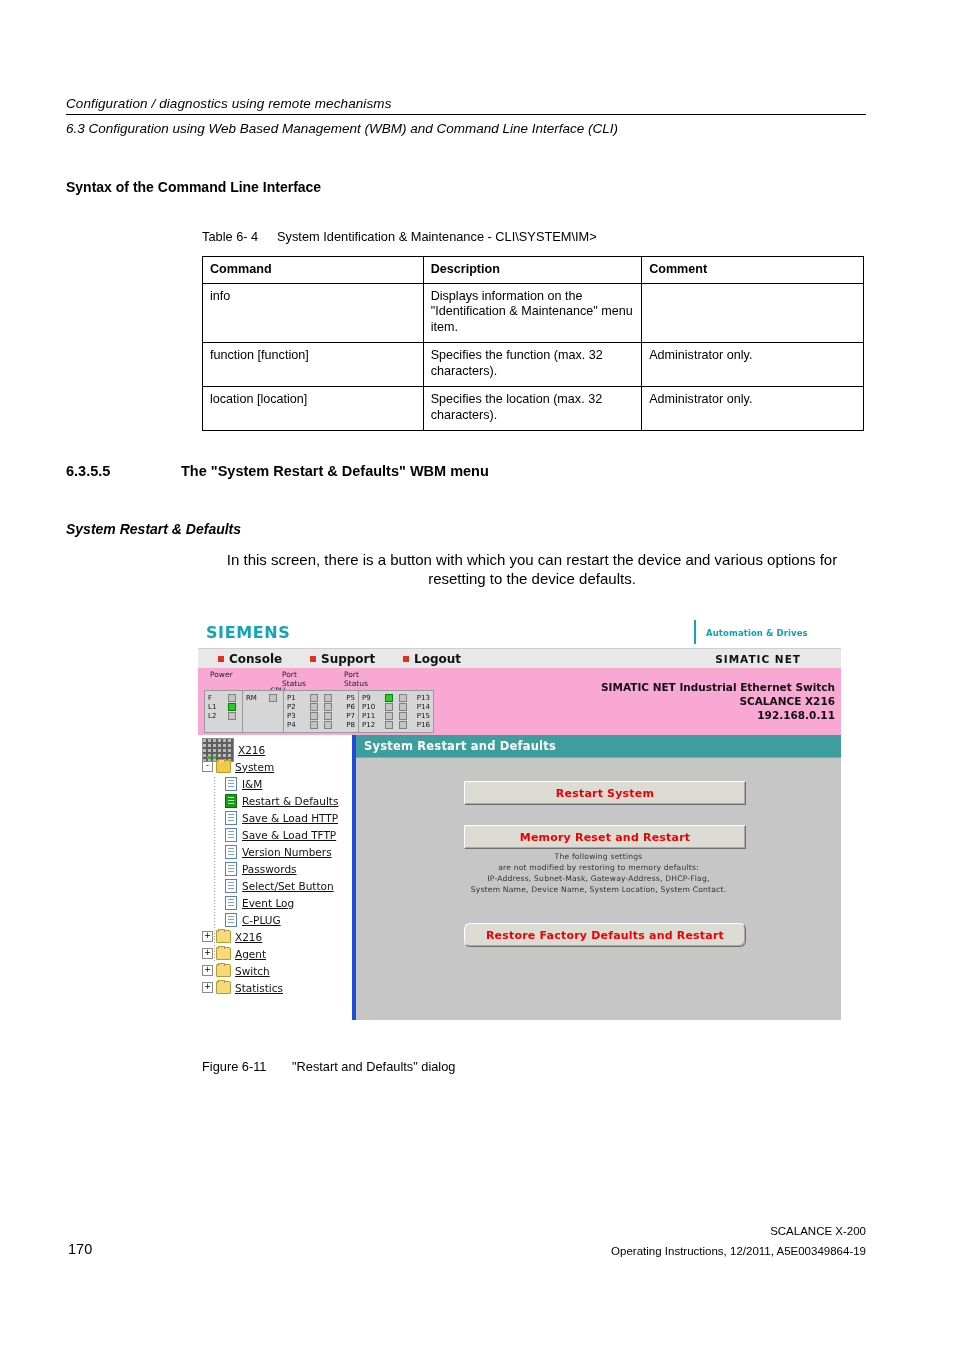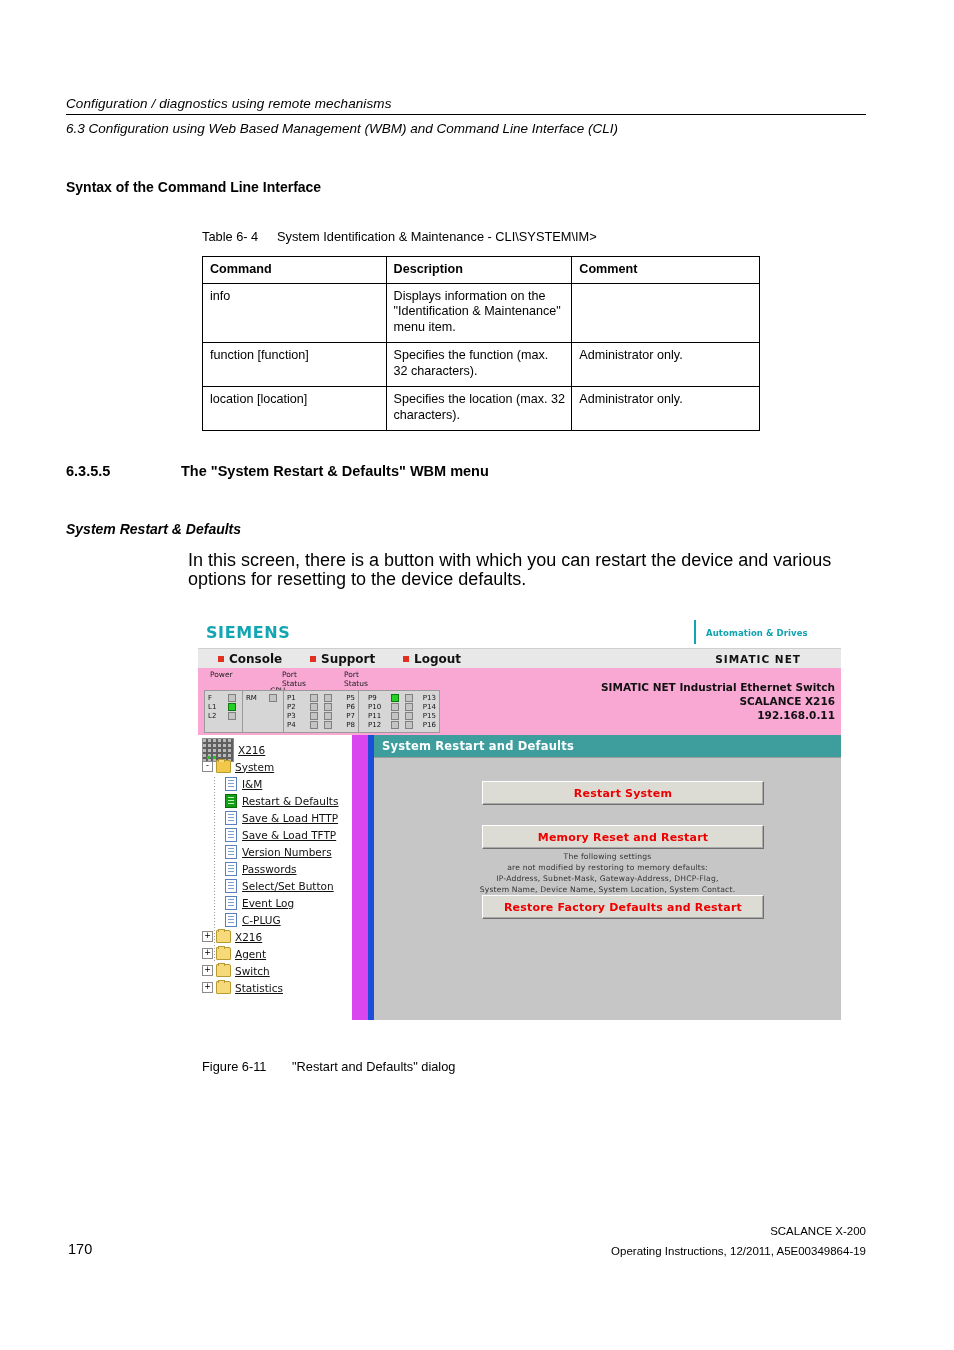--- a/index.html
+++ b/index.html
@@ -56,45 +56,46 @@
     font-size: 14.5px;
   }
   .numbered-heading .num {
     display: inline-block;
     width: 115px;
   }
   #sysrestart-heading { left: 66px; top: 521px; font-style: italic; }
 
   .body-par {
     position: absolute;
-    left: 188px;
+    left: 202px;
     top: 551px;
     width: 660px;
-    font-size: 18px;
+    font-size: 15px;
     line-height: 18.5px;
+    text-align: center;
   }
 
   
   .tbl-caption {
     position: absolute;
     left: 202px;
     top: 229px;
     font-size: 12.8px;
   }
   .tbl-caption .lbl {
     display: inline-block;
     width: 75px;
   }
 
   
   table.cmd-table {
     position: absolute;
     left: 202px;
     top: 256px;
-    width: 558px;
+    width: 662px;
     border-collapse: collapse;
     font-size: 12.6px;
   }
   table.cmd-table th,
   table.cmd-table td {
     border: 1px solid #000;
     text-align: left;
     vertical-align: top;
     padding: 5px 6px 7px 7px;
     line-height: 15.5px;
@@ -225,21 +226,21 @@
     border: 1px solid #9a9a9a;
     background: #d6d6d6;
     display: flex;
   }
   .led-group {
     border-right: 1px solid #9a9a9a;
     padding: 2px 3px 0 3px;
     display: flex;
     flex-direction: column;
   }
-  .led-group:last-child { border-right: none; margin-left: 6px; }
+  .led-group:last-child { border-right: none; }
   .led-row {
     display: flex;
     align-items: center;
     height: 9px;
     font-size: 7px;
     color: #111;
     white-space: nowrap;
   }
   .led-row .nm  { width: 17px; }
   .led-row .nm2 { width: 20px; text-align: left; }
@@ -262,23 +263,22 @@
     font-size: 10.5px;
     line-height: 14px;
     color: #111;
     margin-left: 20px;
   }
 
   
   .wbm-body {
     position: relative;
     height: 286px;
-    background: #d946ef;
+    background: #14b8a6;
     display: flex;
-    gap: 16px;
   }
   .wbm-tree {
     width: 150px;
     background: #ffffff;
     padding: 6px 0 0 4px;
     position: relative;
   }
   .tree-row {
     display: flex;
     align-items: center;
@@ -376,21 +376,21 @@
     left: 16px;
     top: 42px;
     width: 1px;
     height: 185px;
     background: repeating-linear-gradient(to bottom, #999 0 1px, transparent 1px 3px);
   }
 
   .wbm-content {
     flex: 1;
     background: #c6c6c6;
-    border-left: 6px solid #1d4ed8;
+    border-left: 4px solid #1d4ed8;
     position: relative;
   }
   .content-header {
     background: #3e9e9e;
     color: #ffffff;
     font-weight: bold;
     font-size: 11.5px;
     padding: 4px 0 4px 8px;
     letter-spacing: .2px;
     border-bottom: 1px solid #9d9d9d;
@@ -408,21 +408,21 @@
     color: #ee0000;
     font-weight: bold;
     font-size: 11px;
     display: flex;
     align-items: center;
     justify-content: center;
     letter-spacing: .2px;
   }
   #btn-restart-system  { top: 46px; }
   #btn-memory-reset    { top: 90px; }
-  #btn-factory-restore { top: 160px; }
+  #btn-factory-restore { top: 188px; border-radius: 6px; }
 
   .fineprint {
     position: absolute;
     left: 0;
     right: 0;
     top: 116px;
     text-align: center;
     font-size: 7.6px;
     color: #333;
     line-height: 11px;

